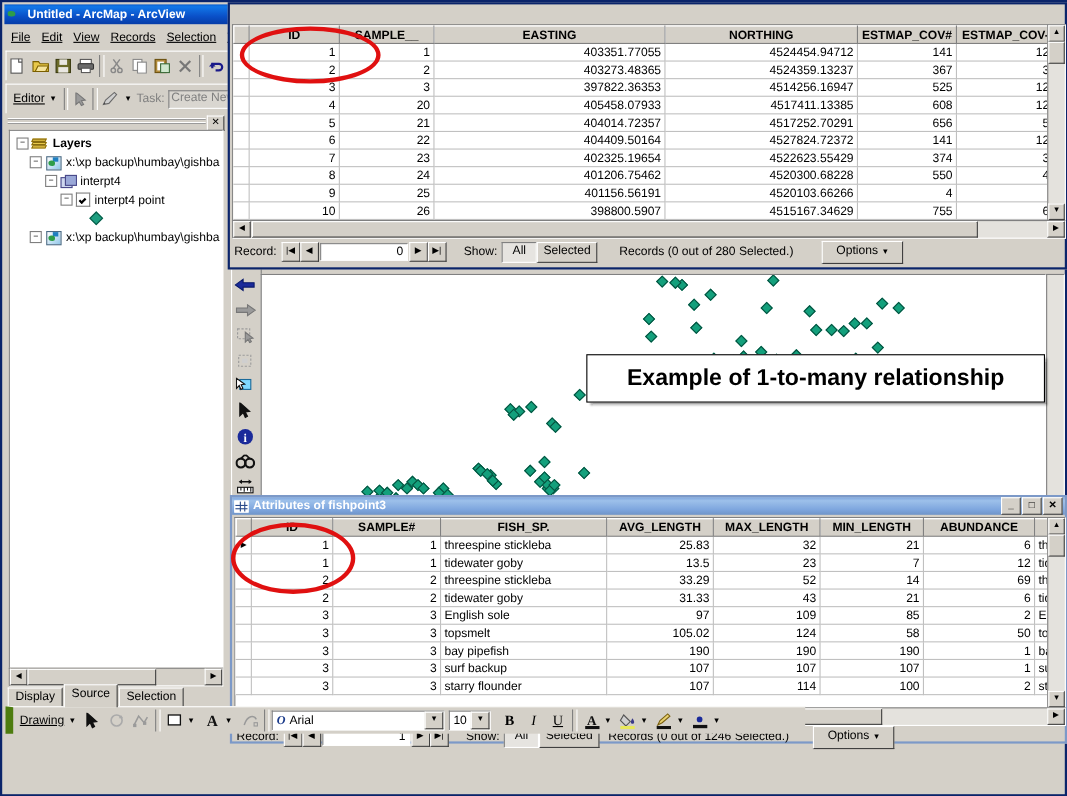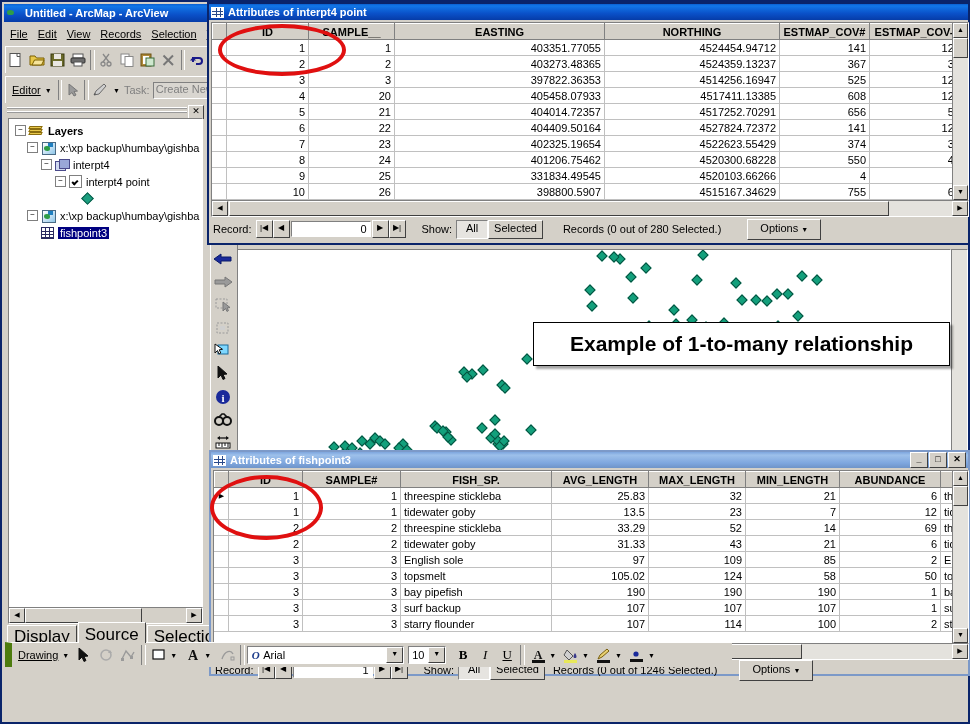--- a/index.html
+++ b/index.html
@@ -83,21 +83,21 @@
     box-shadow:0 3px 0 #2a2a60,0 6px 0 #2a2a60;}
   .tbl-icon:after{content:"";position:absolute;left:3px;top:0;width:1px;height:10px;background:#2a2a60;
     box-shadow:4px 0 0 #2a2a60;}
   .sym-dot{width:7px;height:7px;background:#1c9e7f;border:1px solid #0a5a48;transform:rotate(45deg);}
   .sel-label{background:#000080;color:#fff;padding:0 2px;}
   #toc-hscroll{position:absolute;left:3px;top:502px;width:193px;height:15px;background:#d4d0c8;
     border:1px solid #808080;border-right-color:#fff;border-bottom-color:#fff;display:flex;align-items:center;}
   .sb-arrow{width:14px;height:13px;background:#d4d0c8;border:1px solid #fff;border-right-color:#404040;
     border-bottom-color:#404040;font-size:7px;line-height:11px;text-align:center;}
   .sb-thumb{height:13px;background:#d4d0c8;border:1px solid #fff;border-right-color:#404040;border-bottom-color:#404040;}
-  #toc-tabs{position:absolute;left:2px;top:519px;width:200px;height:19px;display:flex;align-items:flex-end;font-size:17px;}
+  #toc-tabs{position:absolute;left:2px;top:519px;width:200px;height:19px;display:flex;align-items:flex-end;font-size:11px;}
   .toctab{height:16px;padding:1px 6px 0 6px;background:#d4d0c8;border:1px solid #fff;
     border-right-color:#404040;border-bottom:none;margin-right:1px;}
   .toctab.active{height:18px;padding-top:2px;font-weight:normal;background:#d4d0c8;position:relative;z-index:2;}
 
   
   #tools-toolbar{position:absolute;left:208px;top:104px;width:26px;height:347px;background:#d4d0c8;
     border:1px solid #fff;border-right-color:#808080;border-bottom-color:#808080;}
   #tools-toolbar .ttbtn{width:24px;height:23px;display:flex;align-items:center;justify-content:center;position:relative;}
   #tools-toolbar .ttbtn.pressed{border:1px solid #808080;border-right-color:#fff;border-bottom-color:#fff;background:#e9e7e2;}
 
@@ -336,24 +336,20 @@
         <div class="tnode" style="padding-left:18px;">
           <span class="tbox">−</span>
           <span class="ds-icon">
               <span class="sheet"></span>
               <span class="blu"></span>
               <span class="grn"></span>
             </span>
           <span>x:\xp backup\humbay\gishba</span>
         </div>
 
-        <div class="tnode" style="padding-left:32px;">
-          <span class="tbl-icon"></span>
-          <span class="sel-label">fishpoint3</span>
-        </div>
       </div>
 
       <div id="toc-hscroll">
         <span class="sb-arrow">◀</span>
         <span class="sb-thumb" style="width:115px;"></span>
         <span class="sb-arrow" style="margin-left:auto;">▶</span>
       </div>
 
       <div id="toc-tabs">
         <span class="toctab">Display</span>
@@ -542,24 +538,20 @@
         <div class="mpt" style="left: 511px; top: 90px;"></div>
         <div class="mpt" style="left: 517px; top: 93px;"></div>
       </div>
     <div id="map-vscroll"></div>
 
     <div id="callout-box">
       <span>Example of 1-to-many relationship</span>
     </div>
 
     <div class="attrwin" id="win-interpt4" style="left:205px;top:0px;width:763px;height:243px;">
-      <div class="attr-title">
-        <span class="grid-icon"></span>
-        <span>Attributes of interpt4 point</span>
-      </div>
 
       <div style="position:absolute;left:2px;top:18px;width:740px;height:177px;background:#fff;
                   border:1px solid #808080;border-right-color:#fff;border-bottom-color:#fff;overflow:hidden;">
         <table class="grid" style="width:717px;">
           <colgroup>
               <col style="width:14px">
               <col style="width:82px">
               <col style="width:86px">
               <col style="width:210px">
               <col style="width:175px">
@@ -648,21 +640,21 @@
                 <td class="num">24</td>
                 <td class="num">401206.75462</td>
                 <td class="num">4520300.68228</td>
                 <td class="num">550</td>
                 <td class="num">472</td>
               </tr>
               <tr>
                 <td class="rowsel"></td>
                 <td class="num">9</td>
                 <td class="num">25</td>
-                <td class="num">331834.49545</td>
+                <td class="num">401156.56191</td>
                 <td class="num">4520103.66266</td>
                 <td class="num">4</td>
                 <td class="num">3</td>
               </tr>
               <tr>
                 <td class="rowsel"></td>
                 <td class="num">10</td>
                 <td class="num">26</td>
                 <td class="num">398800.5907</td>
                 <td class="num">4515167.34629</td>

